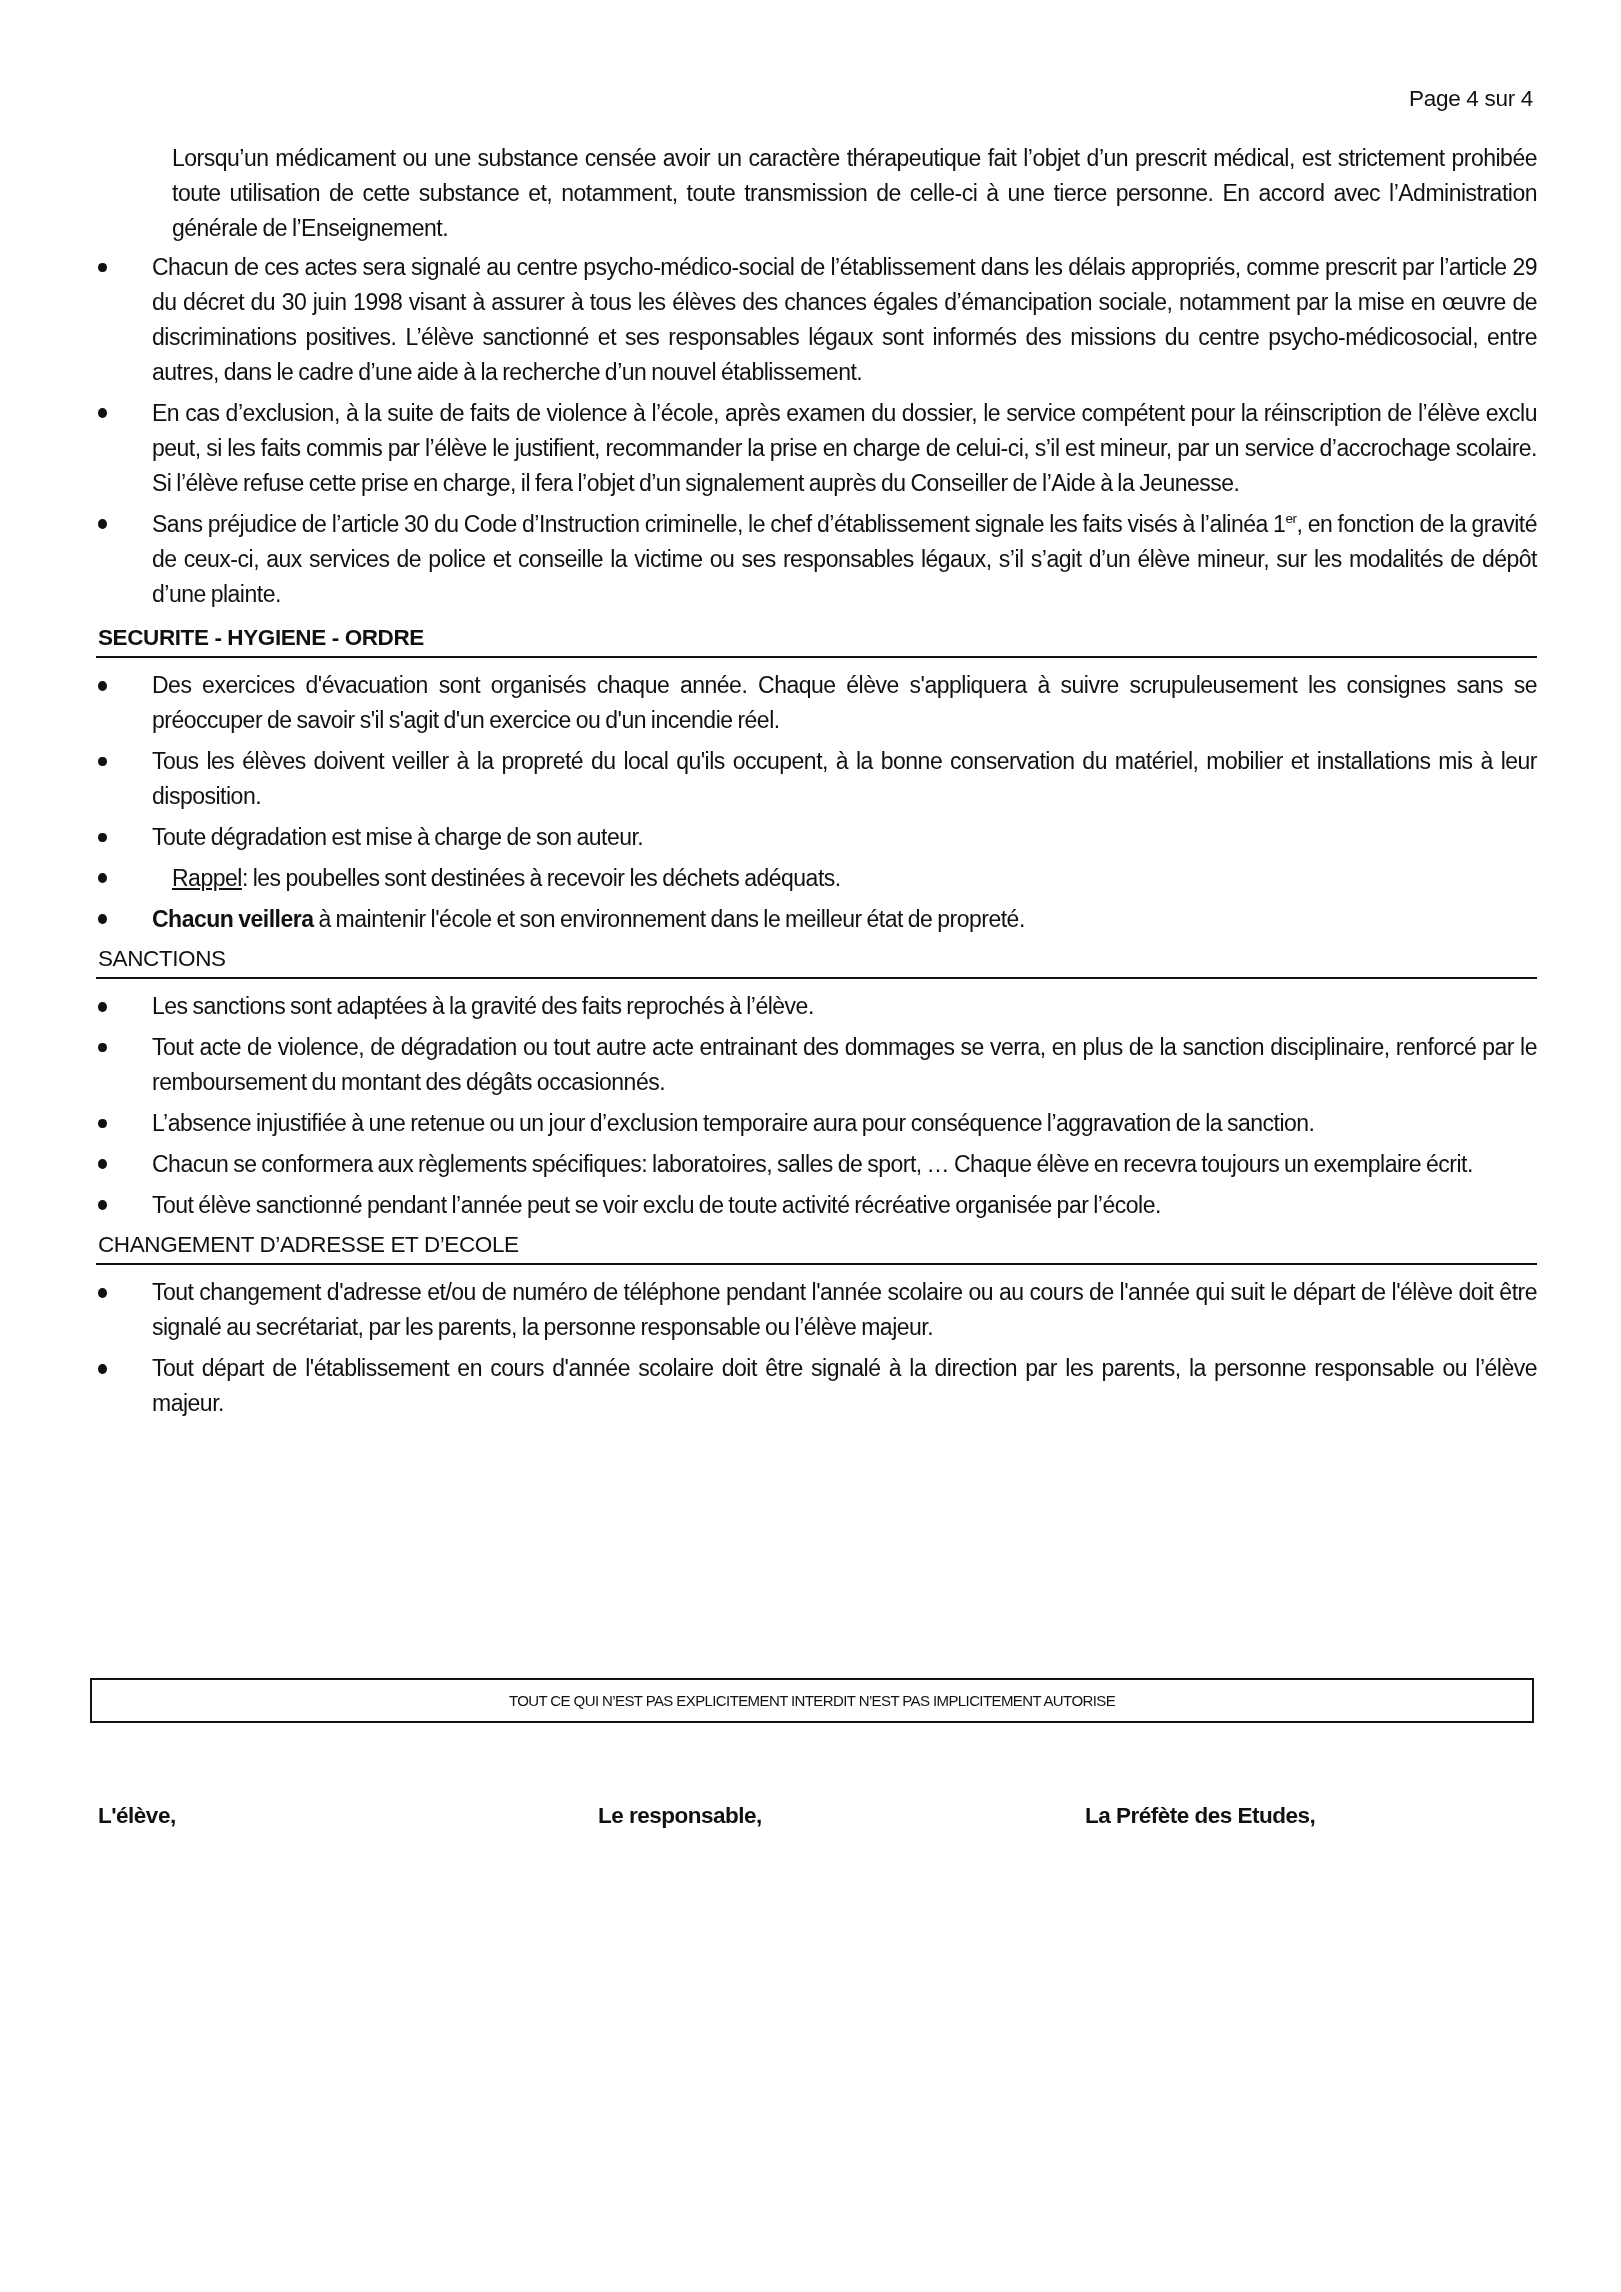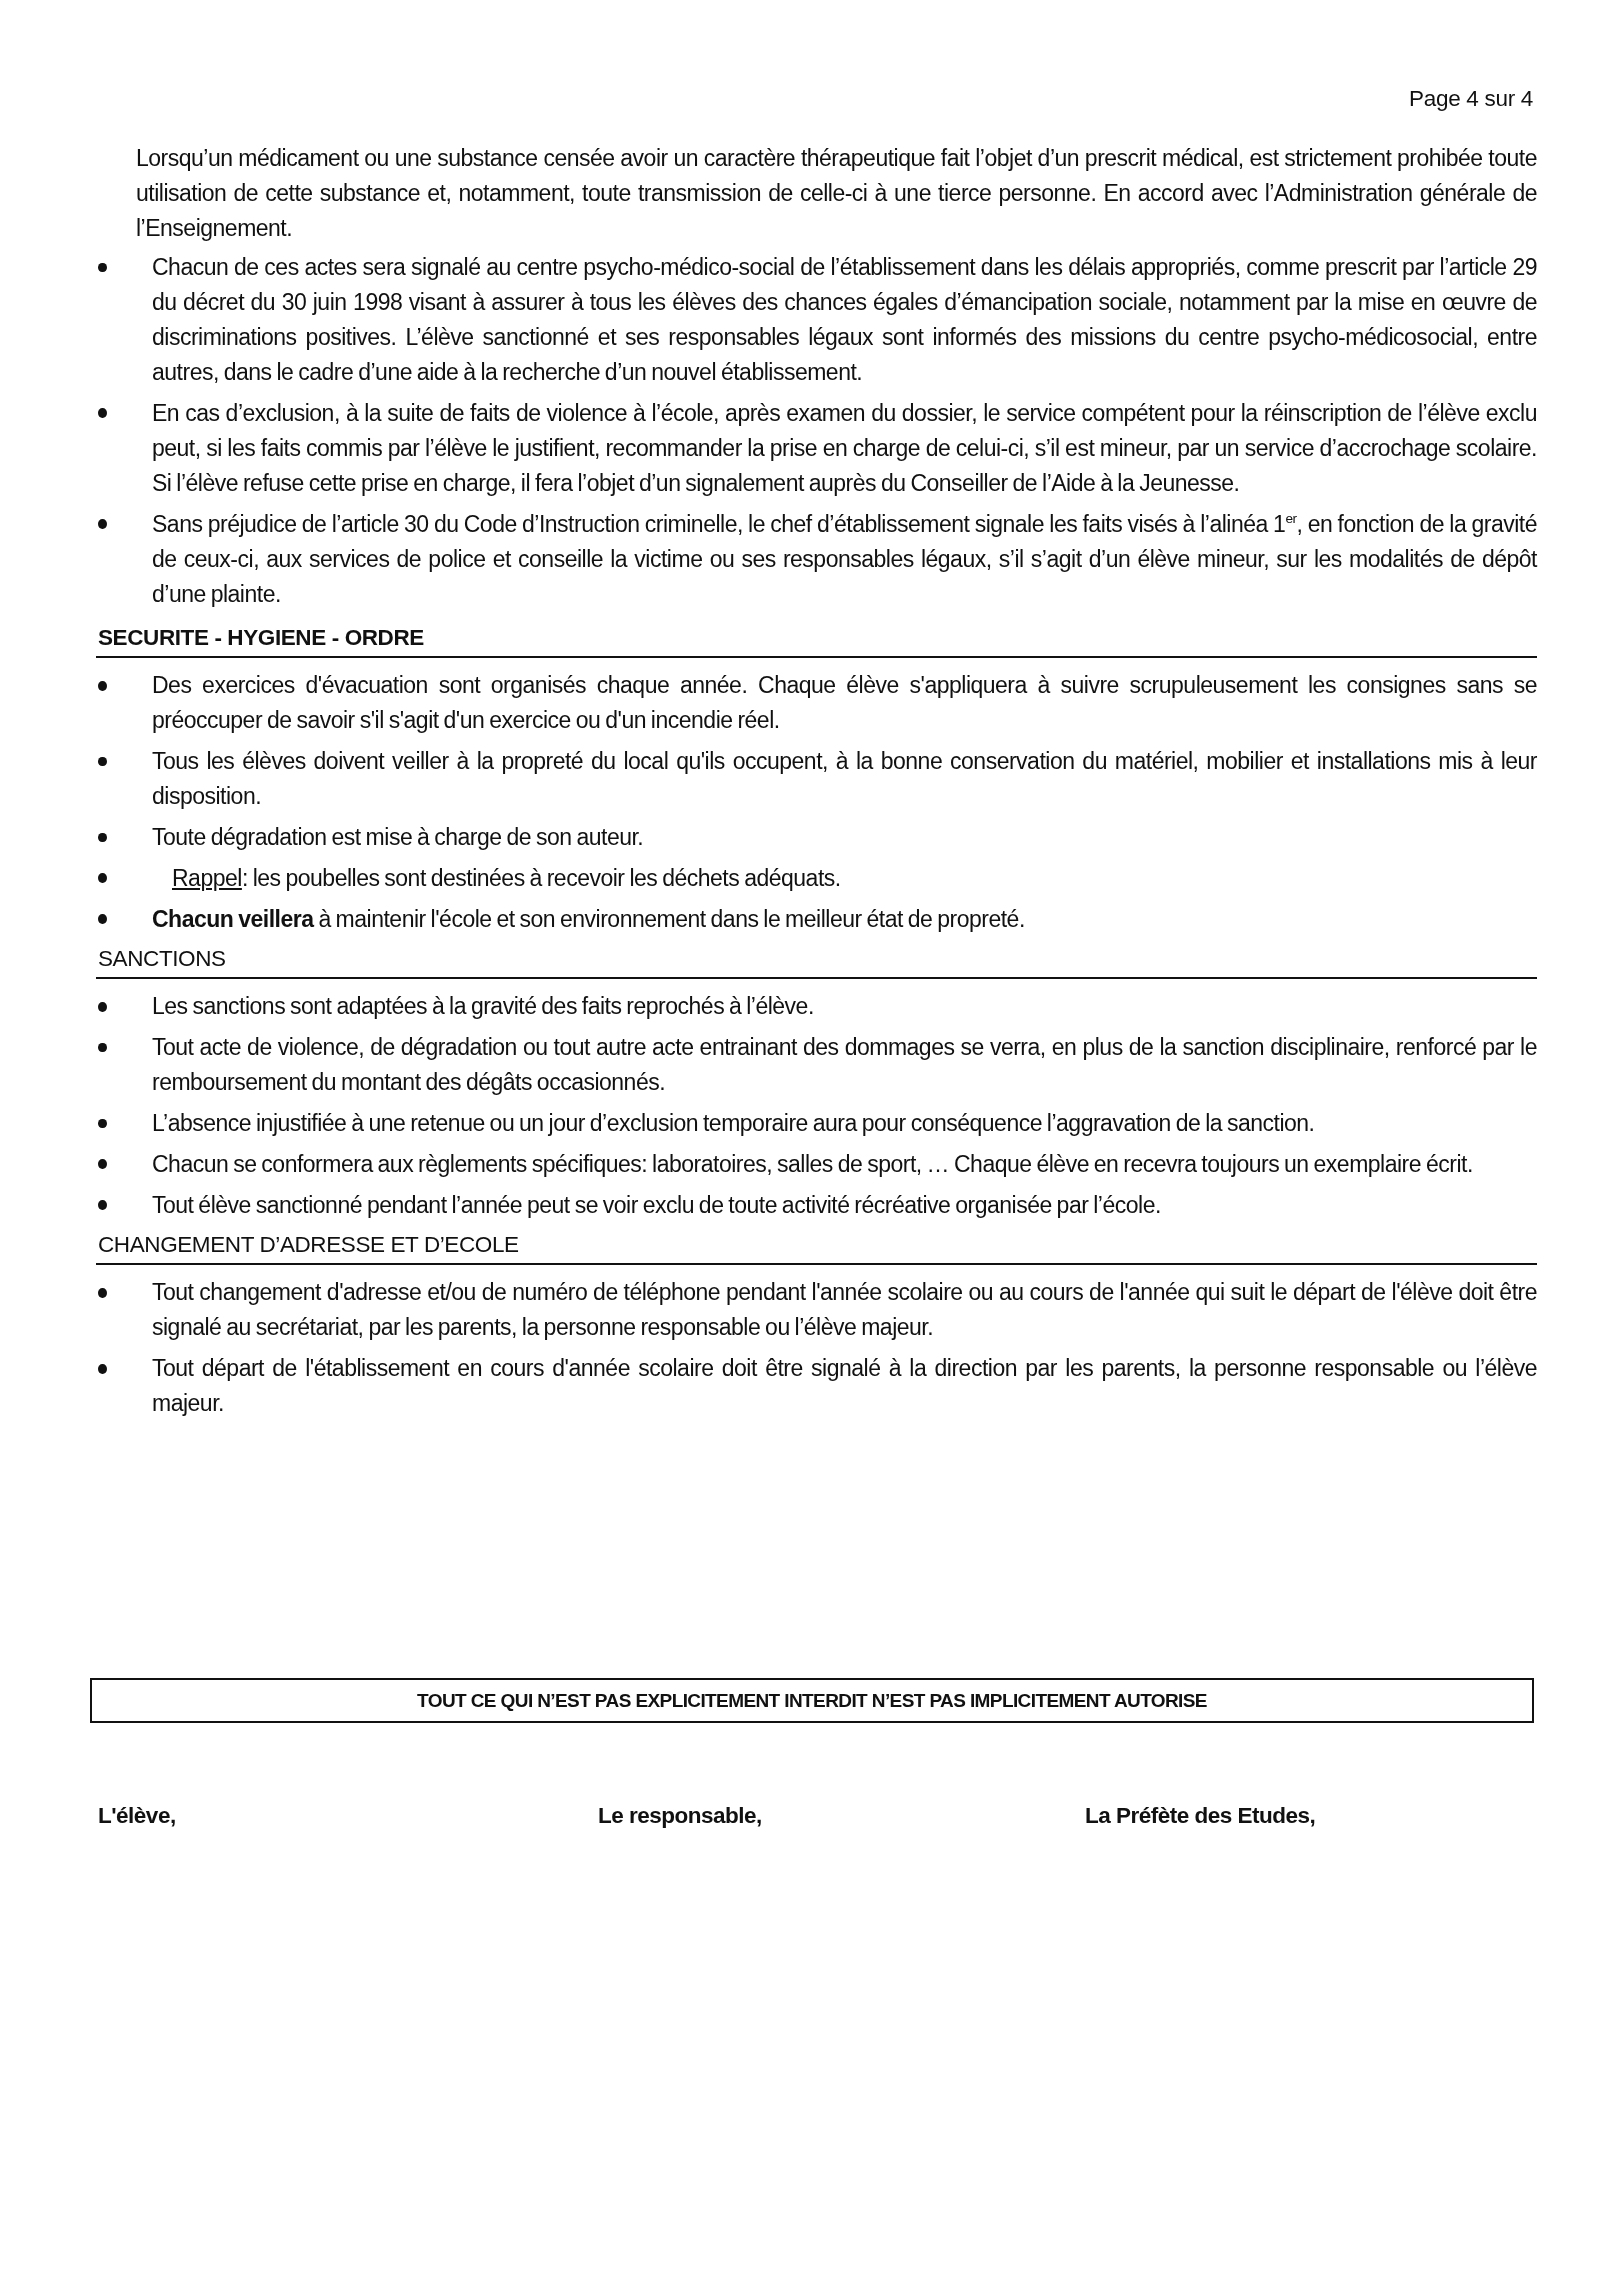--- a/index.html
+++ b/index.html
@@ -12,42 +12,42 @@
     position: absolute; top: 86px; right: 88px;
     font-size: 22.5px; letter-spacing: -0.3px; text-align: center;
   }
   .content {
     position: absolute; left: 96px; top: 141px; width: 1441px;
   }
   .para, .item-text {
     font-size: 23px; line-height: 35px; text-align: justify;
     letter-spacing: -0.5px; word-spacing: -1px;
   }
-  .intro { margin-left: 40px; margin-bottom: 3.9px; }
+  .intro { margin-left: 76px; margin-bottom: 3.9px; }
   ul.bullets { list-style: none; margin: 0; padding: 0; }
   ul.bullets li {
     position: relative; padding-left: 56px; margin-bottom: 5.9px;
   }
   ul.bullets li .bullet {
     position: absolute; left: 2px; top: 12.7px;
     width: 8.8px; height: 9.8px; border-radius: 50%; background: #111;
   }
   .section-head {
     font-size: 22.5px; letter-spacing: -0.4px;
     padding-left: 2px; padding-bottom: 4.9px;
     border-bottom: 2.5px solid #111; margin-top: 9.8px; margin-bottom: 9.8px;
   }
   .underline { text-decoration: underline; margin-left: 20px; }
   .bold { font-weight: bold; }
   sup { font-size: 13.7px; line-height: 0; }
   .notice-box {
     position: absolute; left: 90px; top: 1678px; width: 1444px; height: 45px;
     border: 2.5px solid #111; box-sizing: border-box;
     display: flex; align-items: center; justify-content: center;
-    font-weight: bold; font-size: 19px; letter-spacing: -0.6px;
+    font-weight: normal; font-size: 15px; letter-spacing: -0.6px;
   }
   .sig {
     position: absolute; top: 1803px; font-weight: bold; font-size: 22.5px;
     letter-spacing: -0.5px;
   }
 </style>
 </head>
 <body>
 
 <div class="page-num">Page 4 sur 4</div>

